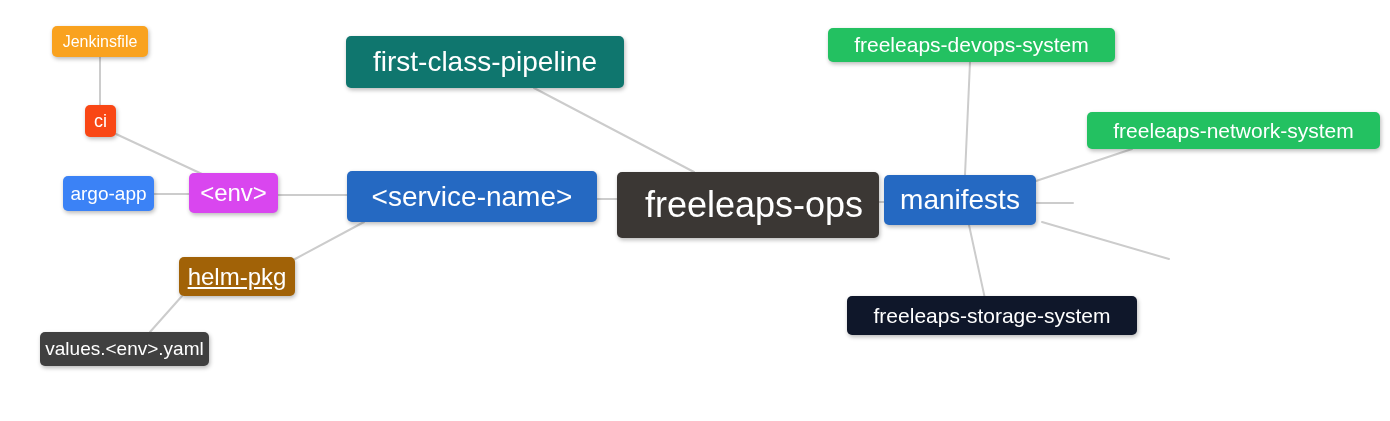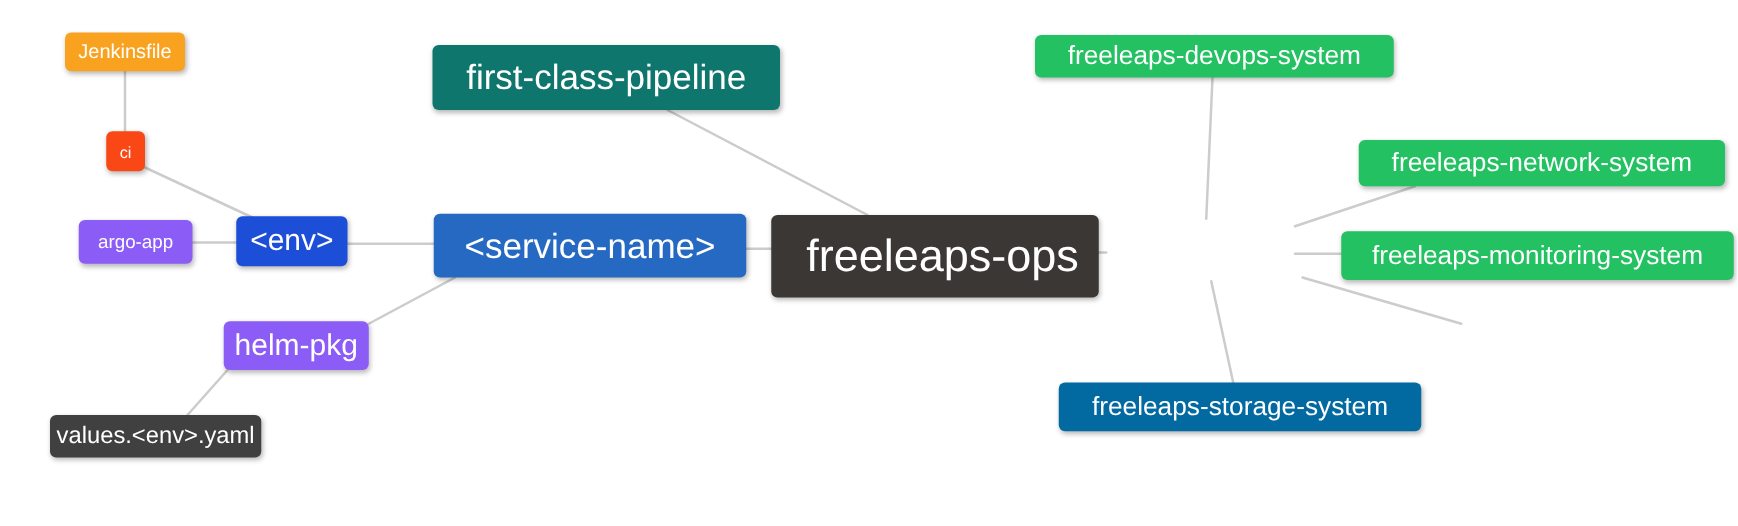--- a/index.html
+++ b/index.html
@@ -54,49 +54,49 @@
       <line x1="938" y1="62" x2="933" y2="175" stroke="#cccccc" stroke-width="2" stroke-linecap="round"></line>
       <line x1="1004" y1="181" x2="1100" y2="149" stroke="#cccccc" stroke-width="2" stroke-linecap="round"></line>
       <line x1="1004" y1="203" x2="1041" y2="203" stroke="#cccccc" stroke-width="2" stroke-linecap="round"></line>
       <line x1="1010" y1="222" x2="1137" y2="259" stroke="#cccccc" stroke-width="2" stroke-linecap="round"></line>
       <line x1="937" y1="225" x2="955" y2="308" stroke="#cccccc" stroke-width="2" stroke-linecap="round"></line>
     </svg>
 
 <div class="node" style="left: 20px; top: 26px; width: 96px; height: 31px; background: rgb(249, 162, 31); font-size: 16px;">
       <span>Jenkinsfile</span>
     </div>
-    <div class="node" style="left: 53px; top: 105px; width: 31px; height: 32px; background: rgb(249, 71, 21); font-size: 13px;">
+    <div class="node" style="left: 53px; top: 105px; width: 31px; height: 32px; background: rgb(249, 71, 21); font-size: 18px;">
       <span>ci</span>
     </div>
-    <div class="node" style="left: 31px; top: 176px; width: 91px; height: 35px; background: #8b5cf6; font-size: 15px;">
+    <div class="node" style="left: 31px; top: 176px; width: 91px; height: 35px; background: #3b82f6; font-size: 19px;">
       <span>argo-app</span>
     </div>
-    <div class="node" style="left: 157px; top: 173px; width: 89px; height: 40px; background: #1d4ed8; font-size: 24px;">
+    <div class="node" style="left: 157px; top: 173px; width: 89px; height: 40px; background: #d946ef; font-size: 24px;">
       <span>&lt;env&gt;</span>
     </div>
-    <div class="node" style="left: 147px; top: 257px; width: 116px; height: 39px; background: #8b5cf6; font-size: 24px;">
+    <div class="node" style="left: 147px; top: 257px; width: 116px; height: 39px; background: #a16207; font-size: 24px; text-decoration: underline;">
       <span>helm-pkg</span>
     </div>
     <div class="node" style="left: 8px; top: 332px; width: 169px; height: 34px; background: #404040; font-size: 19px;">
       <span>values.&lt;env&gt;.yaml</span>
     </div>
     <div class="node" style="left: 314px; top: 36px; width: 278px; height: 52px; background: #0f766e; font-size: 28px;">
       <span>first-class-pipeline</span>
     </div>
     <div class="node" style="left: 315px; top: 171px; width: 250px; height: 51px; background: rgb(37, 105, 194); font-size: 28px;">
       <span>&lt;service-name&gt;</span>
     </div>
     <div class="node" style="left: 585px; top: 172px; width: 262px; height: 66px; background: rgb(59, 55, 52); font-size: 36px; padding-left: 12px;">
       <span>freeleaps-ops</span>
     </div>
+    <div class="node" style="left: 852px; top: 175px; width: 152px; height: 50px; background: rgb(37, 105, 194); font-size: 28px;">
+      <span>manifests</span>
+    </div>
     <div class="node" style="left: 796px; top: 28px; width: 287px; height: 34px; background: rgb(35, 193, 97); font-size: 21px; text-align: right;">
       <span>freeleaps-devops-system</span>
     </div>
     <div class="node" style="left: 1055px; top: 112px; width: 293px; height: 37px; background: rgb(35, 193, 97); font-size: 21px;">
       <span>freeleaps-network-system</span>
     </div>
-    <div class="node" style="left: 1041px; top: 185px; width: 314px; height: 39px; background: rgb(35, 193, 97); font-size: 21px;">
-      <span>freeleaps-monitoring-system</span>
-    </div>
-    <div class="node" style="left: 815px; top: 306px; width: 290px; height: 39px; background: #0369a1; font-size: 21px; text-align: right;">
+    <div class="node" style="left: 815px; top: 296px; width: 290px; height: 39px; background: #0f172a; font-size: 21px; text-align: right;">
       <span>freeleaps-storage-system</span>
     </div>
   </div>
 
 </body></html>

